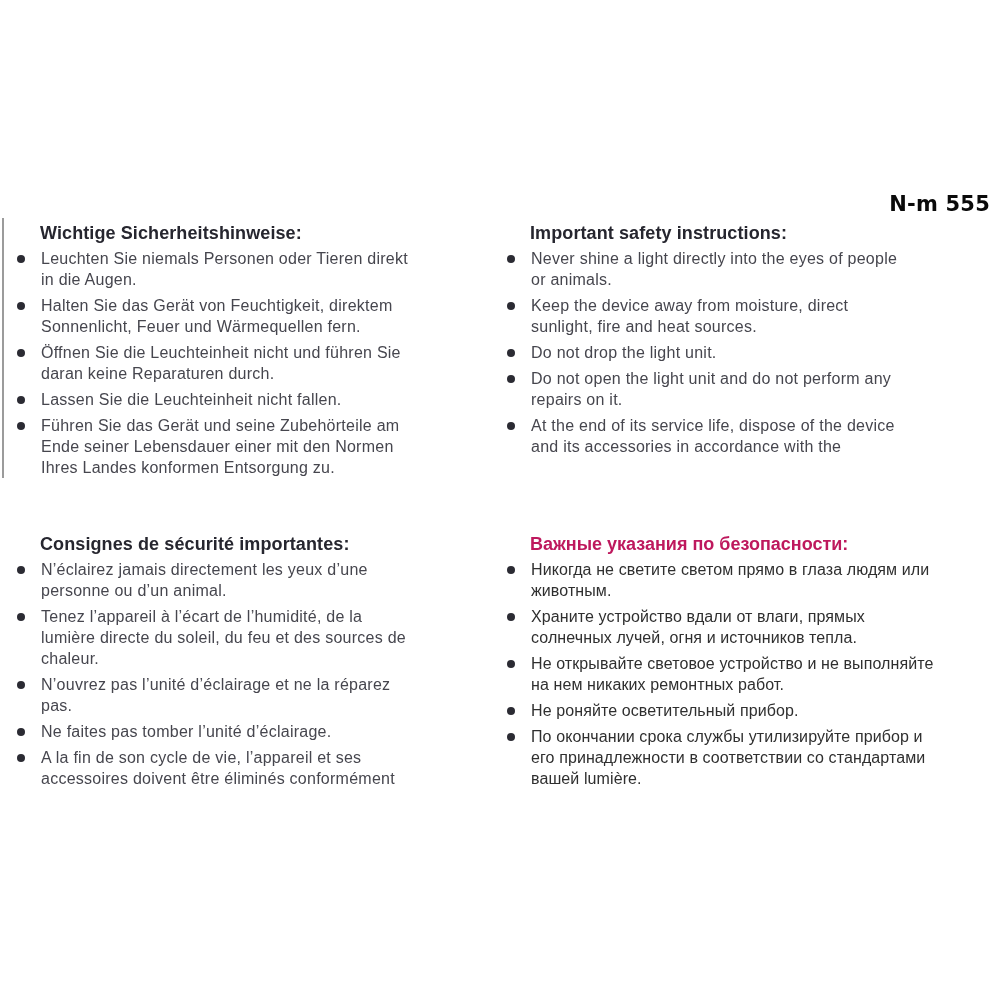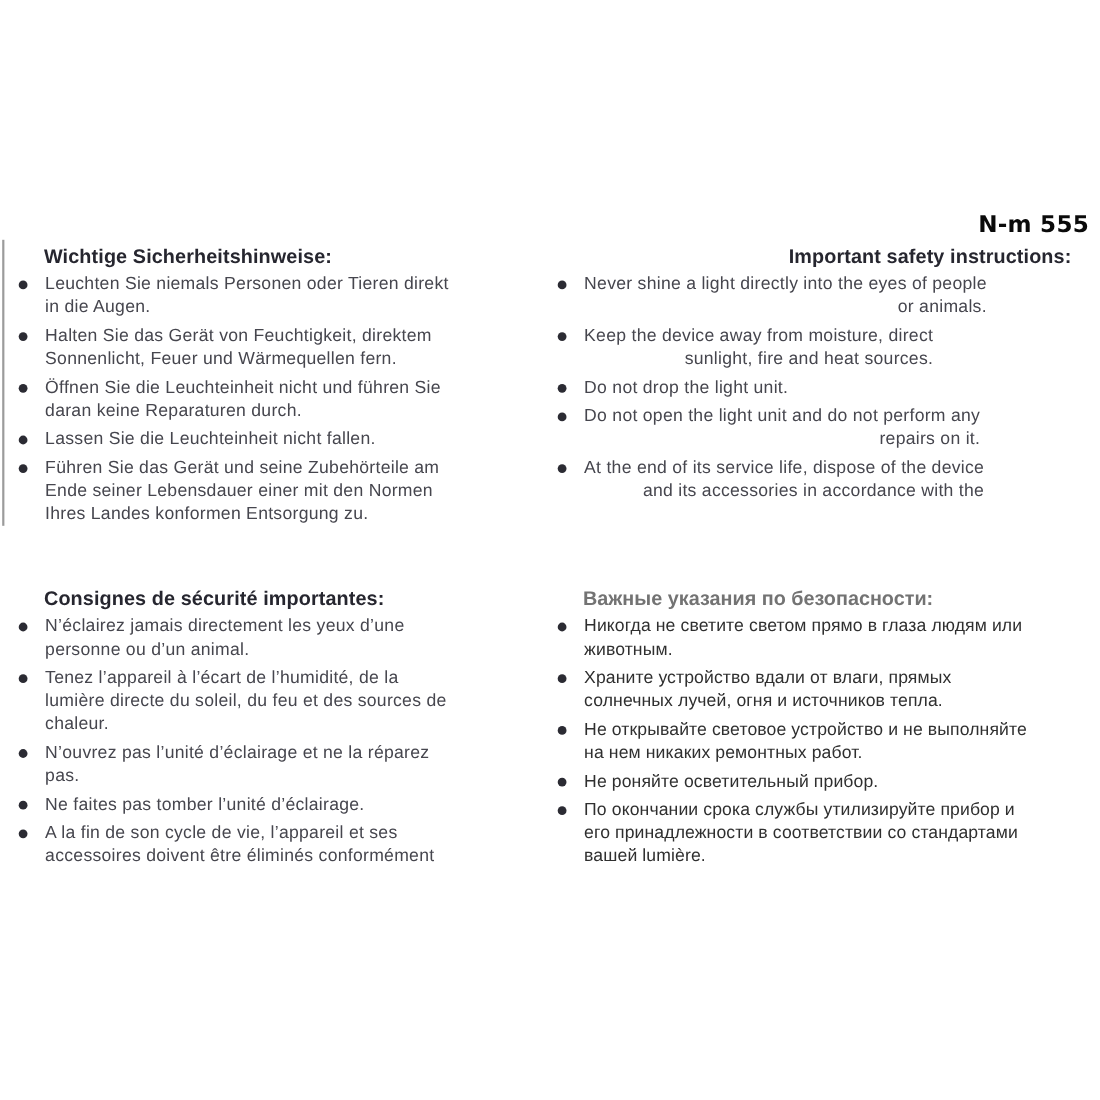--- a/index.html
+++ b/index.html
@@ -16,35 +16,35 @@
     font-family:"DejaVu Sans", sans-serif;
     font-weight:bold; font-size:21px; color:#0a0a0a;
     letter-spacing:0.2px;
   }
   .margin-line {
     position:absolute; left:2px; top:218px;
     width:2px; height:260px; background:#9b9b9b;
   }
   .sec { position:absolute; color:#46464e; }
   .sec-de { left:12px;  top:222px; width:466px; }
-  .sec-en { left:502px; top:222px; width:472px;text-align:right; }
+  .sec-en { left:502px; top:222px; width:472px; }
   .sec-fr { left:12px;  top:533px; width:466px; }
   .sec-ru { left:502px; top:533px; width:472px; }
   .sec h2 {
     font-size:18px; font-weight:bold; color:#26262f;
     line-height:22px; margin-bottom:4px; letter-spacing:0.1px;margin-left:28px;
   }
   .item { display:flex; align-items:flex-start; margin-bottom:5px; }
   .bullet {
     flex:0 0 auto; width:8px; height:8px; border-radius:50%;
     background:#2b2b33; margin:7px 16px 0 5px;
   }
   .text { font-size:16px; line-height:21px; letter-spacing:0.25px; }
   .sec-ru { color:#2f2f2f; }
-  .sec-ru h2 { color:#737373; letter-spacing:0; }
+  .sec-ru h2 { color:#be185d; letter-spacing:0; }
   .sec-ru .text { letter-spacing:0.1px; }
 </style>
 </head>
 <body>
 
 <div class="page">
 
   <div class="model-label">N-m 555</div>
 
   <div class="margin-line"></div>

